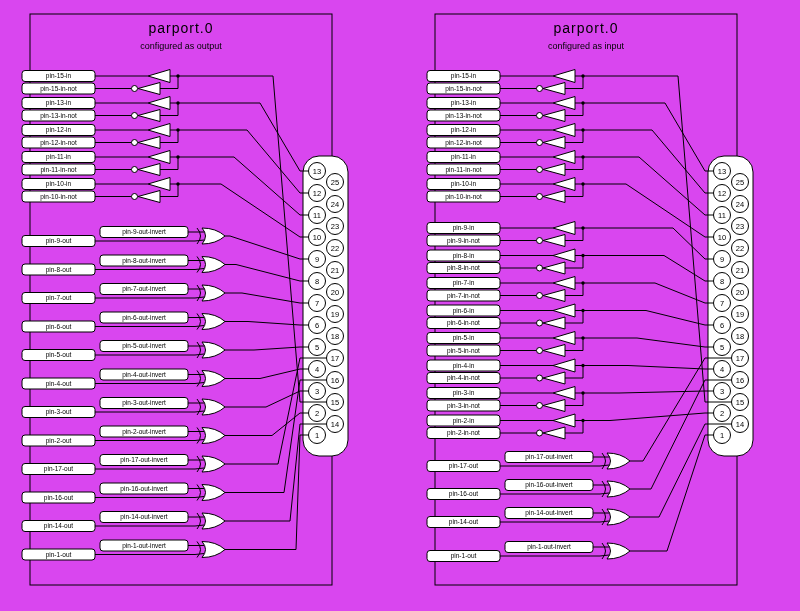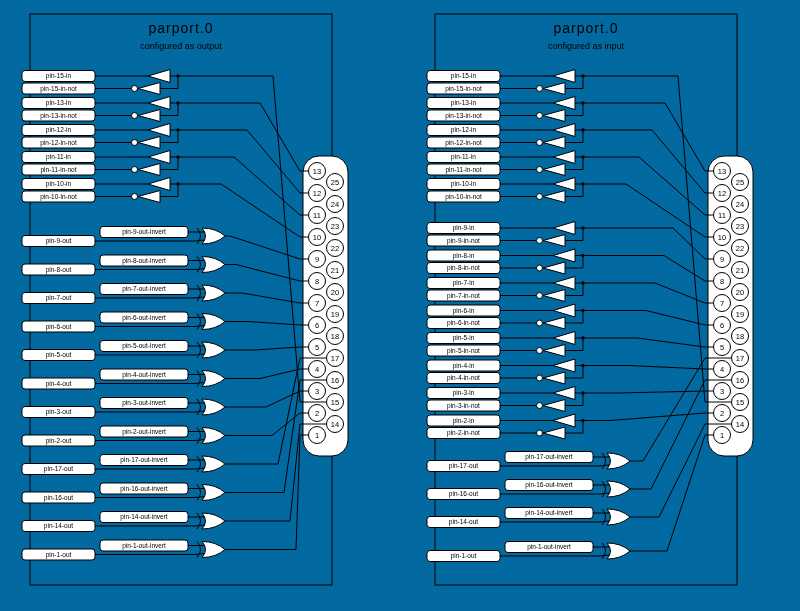--- a/index.html
+++ b/index.html
@@ -1,17 +1,17 @@
 <!DOCTYPE html>
 <html><head>
 <meta charset="utf-8">
 <style>
   html,body{margin:0;padding:0;background:#fff;}
   .canvas{
-    position:relative;width:800px;height:611px;background:#0369a1;
+    position:relative;width:800px;height:611px;background:#d946ef;
     overflow:hidden;
     font-family:"Liberation Sans", sans-serif;
   }
   svg.panel{position:absolute;top:0;}
   .border{fill:none;stroke:#000;stroke-width:1;}
   .box{fill:#fff;stroke:#000;stroke-width:1;}
   .gate{fill:#fff;stroke:#000;stroke-width:1;}
   .gatearc{fill:none;stroke:#000;stroke-width:1;}
   .wire{fill:none;stroke:#000;stroke-width:1;}
   .dot{fill:#000;stroke:none;}

